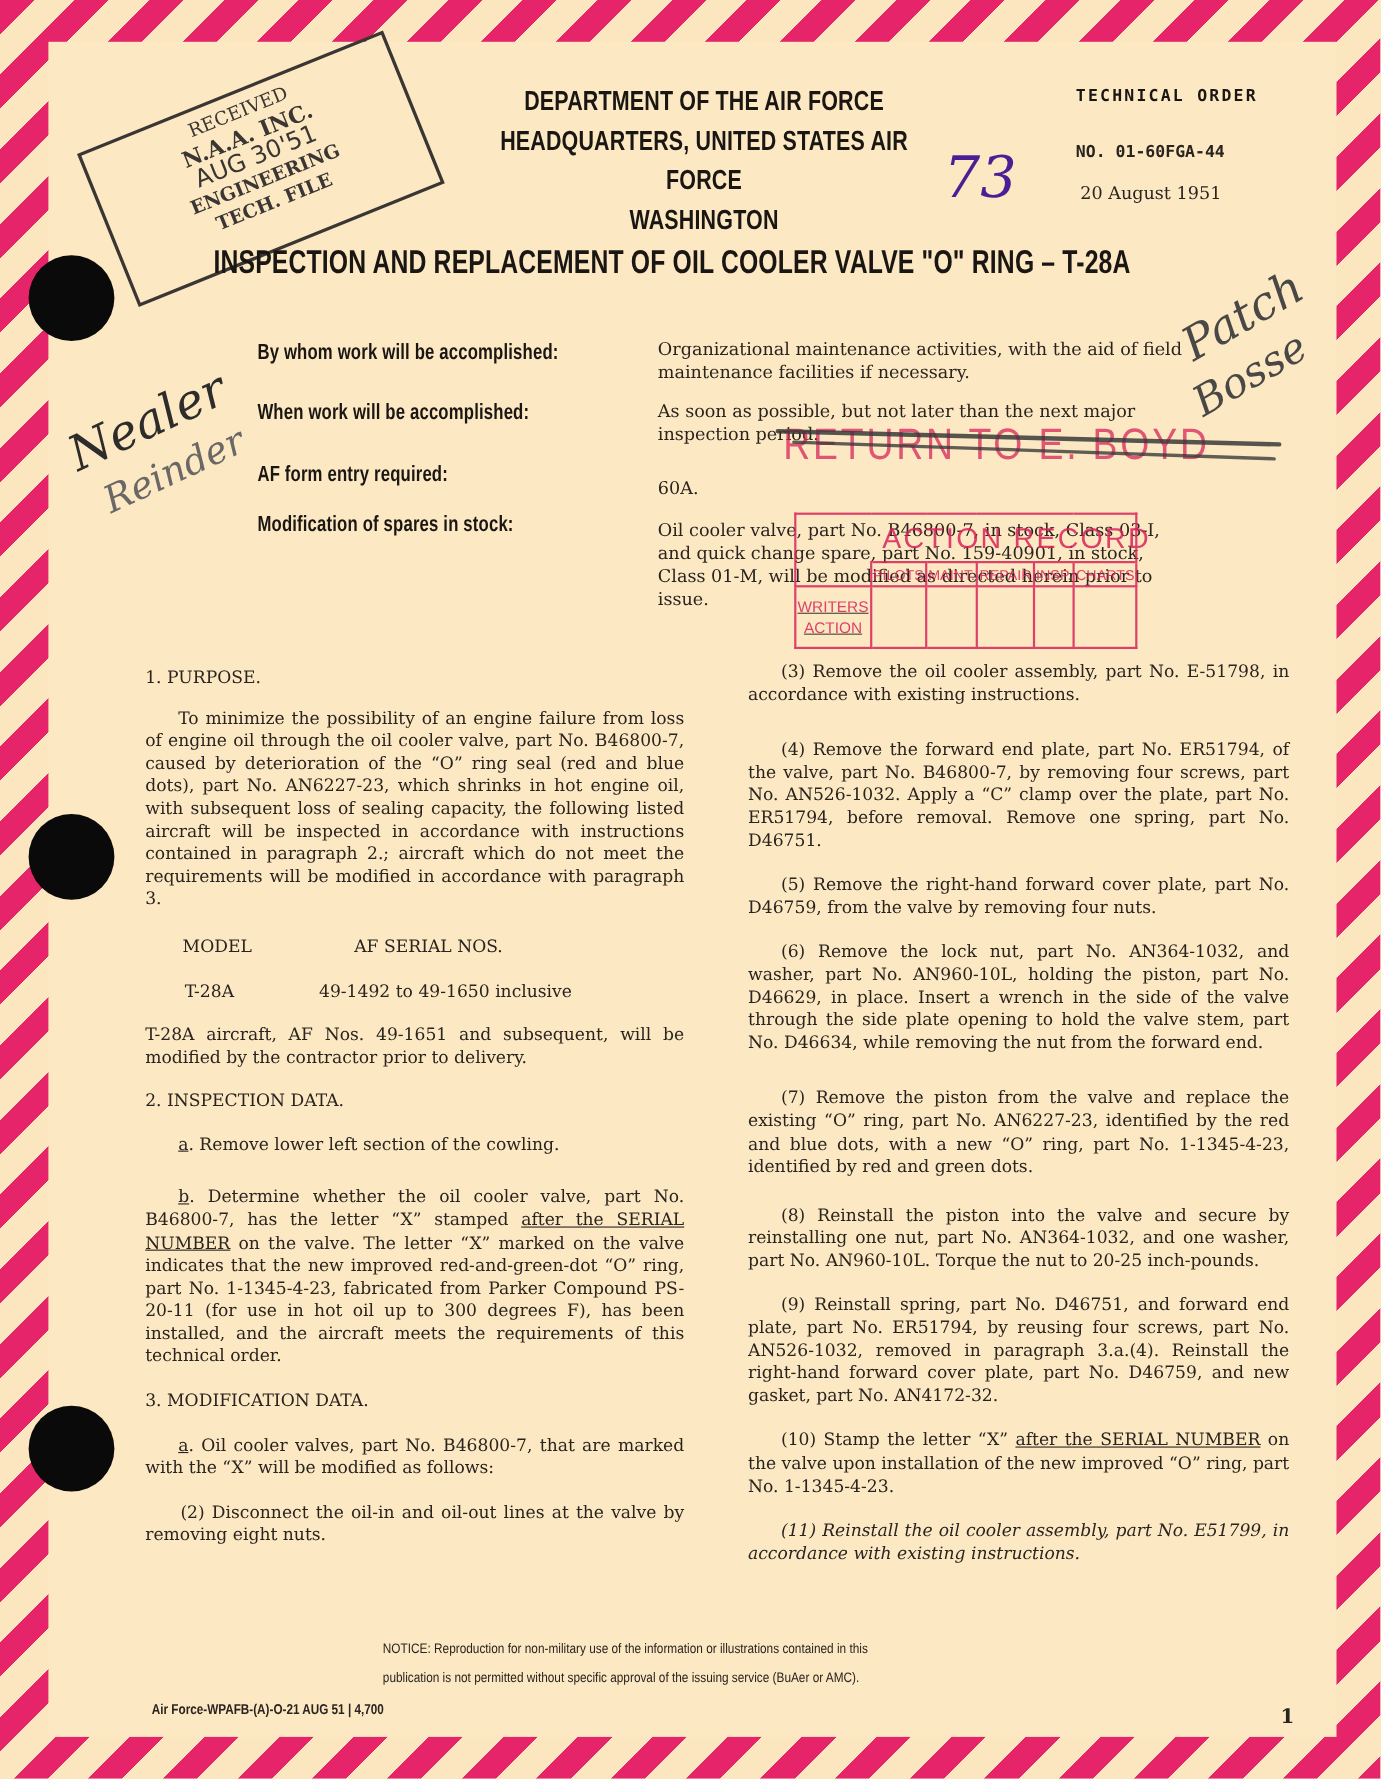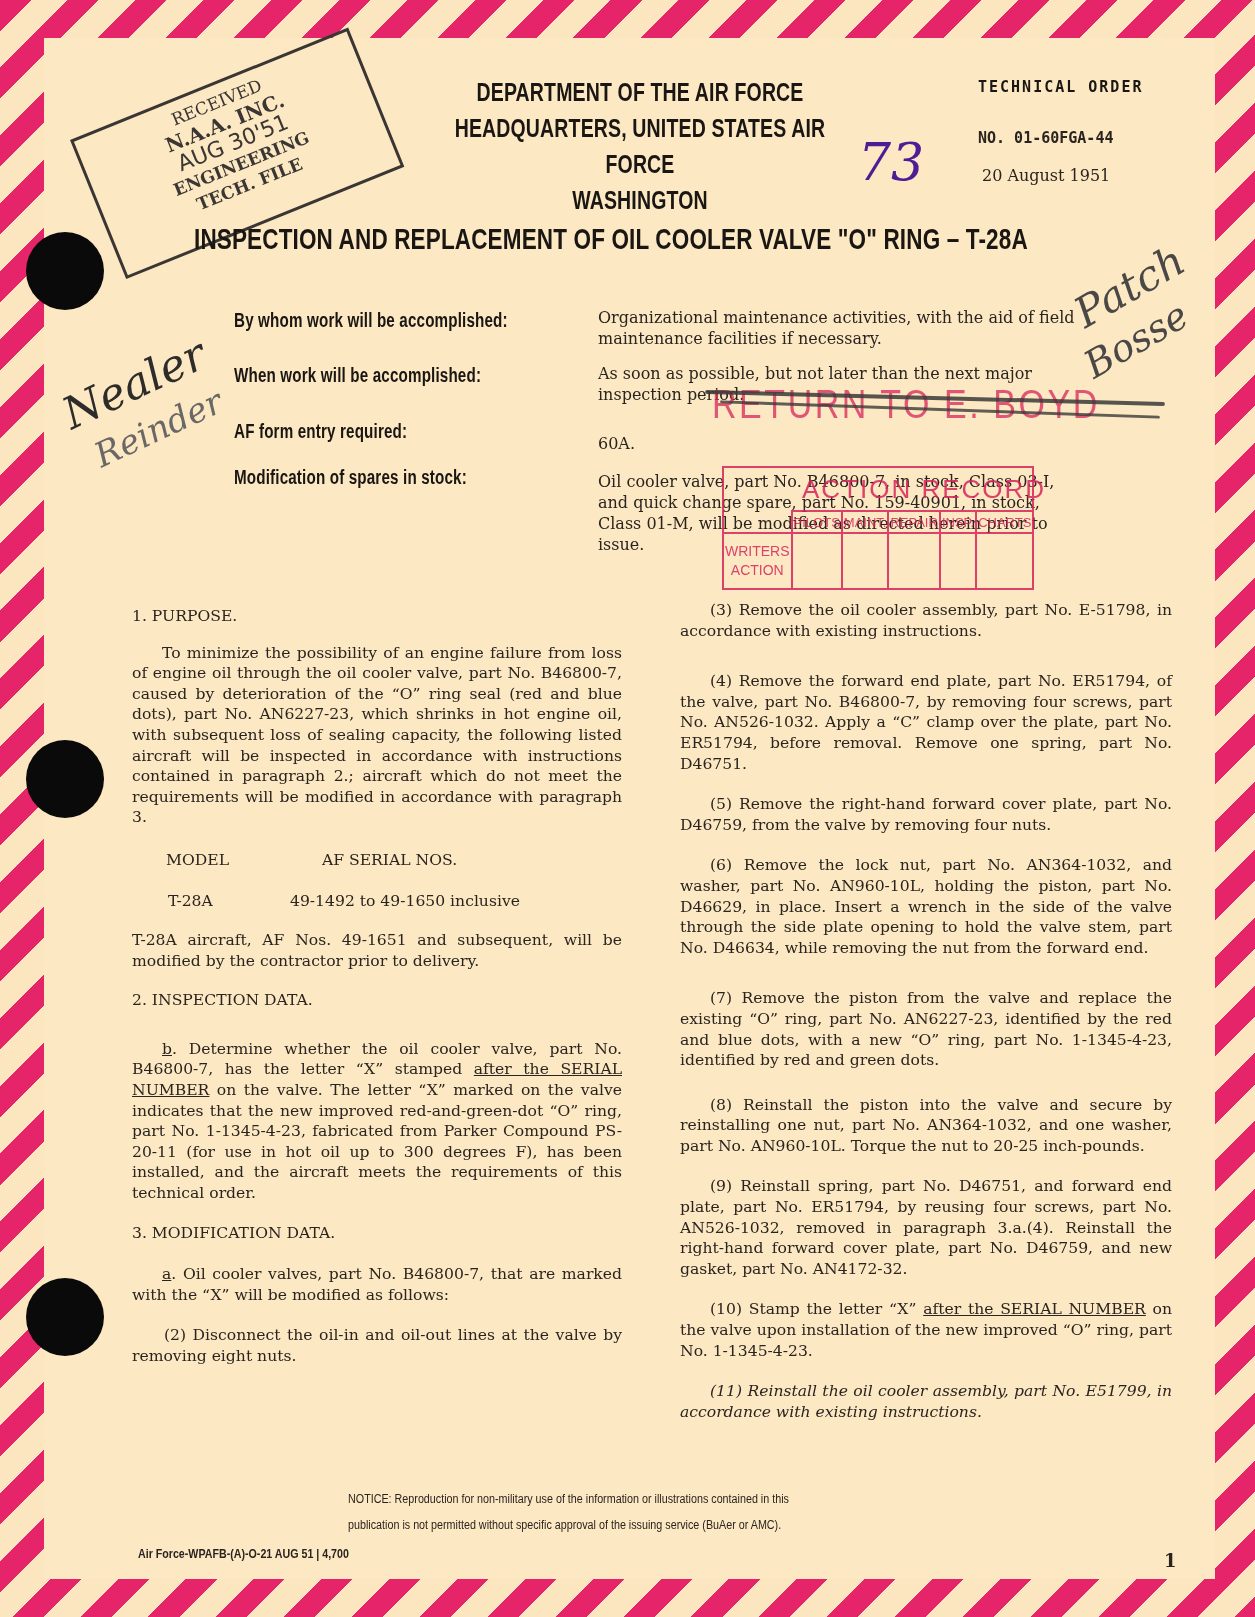--- a/index.html
+++ b/index.html
@@ -95,21 +95,21 @@
           <td colspan="6" style="border-bottom:none; width:420px;"></td>
         </tr>
     <tr style="height:22px; font-family:'Liberation Sans',sans-serif; font-size:13px;" class="red">
       <td style="width:70px; border-top:none;"></td>
       <td style="width:68px; text-align:center;margin-left:16px;">PILOTS</td>
       <td style="width:68px; text-align:center;">MAINT.</td>
       <td style="width:68px; text-align:center;">REPAIR</td>
       <td style="width:64px; text-align:right;">INSP.</td>
       <td style="width:68px; text-align:center;">CHARTS</td>
     </tr>
-    <tr style="height:56px;">
+    <tr style="height:56px;text-decoration:underline;">
       <td class="red" style="font-family:'Liberation Sans',sans-serif; font-size:14px; line-height:19px; text-align:center;">
         <div>WRITERS</div>
         <div>ACTION</div>
       </td>
       <td></td>
           <td></td>
           <td></td>
           <td></td>
           <td></td>
     </tr>
@@ -126,20 +126,21 @@
   <p class="head">1.  PURPOSE.</p>
   <p class="ind" style="margin-top:16px;">To minimize the possibility of an engine failure from loss of engine oil through the oil cooler valve, part No. B46800-7, caused by deterioration of the “O” ring seal (red and blue dots), part No. AN6227-23, which shrinks in hot engine oil, with subsequent loss of sealing capacity, the following listed aircraft will be inspected in accordance with instructions contained in paragraph 2.; aircraft which do not meet the requirements will be modified in accordance with paragraph 3.</p>
   <div style="margin-top:22px; position:relative; height:64px;">
     <span style="position:absolute; left:34px; top:0;">MODEL</span>
     <span style="position:absolute; left:190px; top:0;">AF SERIAL NOS.</span>
     <span style="position:absolute; left:36px; top:41px;">T-28A</span>
     <span style="position:absolute; left:158px; top:41px;">49-1492 to 49-1650 inclusive</span>
   </div>
   <p style="margin-top:16px;">T-28A aircraft, AF Nos. 49-1651 and subsequent, will be modified by the contractor prior to delivery.</p>
   <p class="head" style="margin-top:19px;">2.  INSPECTION DATA.</p>
+  <p class="ind" style="margin-top:19px;"><span class="ul">a</span><span>. Remove lower left section of the cowling.</span></p>
   <p class="ind" style="margin-top:28px;"><span class="ul">b</span><span>. Determine whether the oil cooler valve, part No. B46800-7, has the letter “X” stamped </span><span class="ul">after the SERIAL NUMBER</span><span> on the valve. The letter “X” marked on the valve indicates that the new improved red-and-green-dot “O” ring, part No. 1-1345-4-23, fabricated from Parker Compound PS-20-11 (for use in hot oil up to 300 degrees F), has been installed, and the aircraft meets the requirements of this technical order.</span></p>
   <p class="head" style="margin-top:20px;">3.  MODIFICATION DATA.</p>
   <p class="ind" style="margin-top:20px;"><span class="ul">a</span><span>. Oil cooler valves, part No. B46800-7, that are marked with the “X” will be modified as follows:</span></p>
   <p class="ind2" style="margin-top:20px;">(2)  Disconnect the oil-in and oil-out lines at the valve by removing eight nuts.</p>
 </div>
 
 <div class="abs col" style="left:680px; top:600px; width:492px;">
   <p class="ind">(3)  Remove the oil cooler assembly, part No. E-51798, in accordance with existing instructions.</p>
   <p class="ind" style="margin-top:30px;">(4)  Remove the forward end plate, part No. ER51794, of the valve, part No. B46800-7, by removing four screws, part No. AN526-1032. Apply a “C” clamp over the plate, part No. ER51794, before removal. Remove one spring, part No. D46751.</p>
   <p class="ind" style="margin-top:20px;">(5)  Remove the right-hand forward cover plate, part No. D46759, from the valve by removing four nuts.</p>

